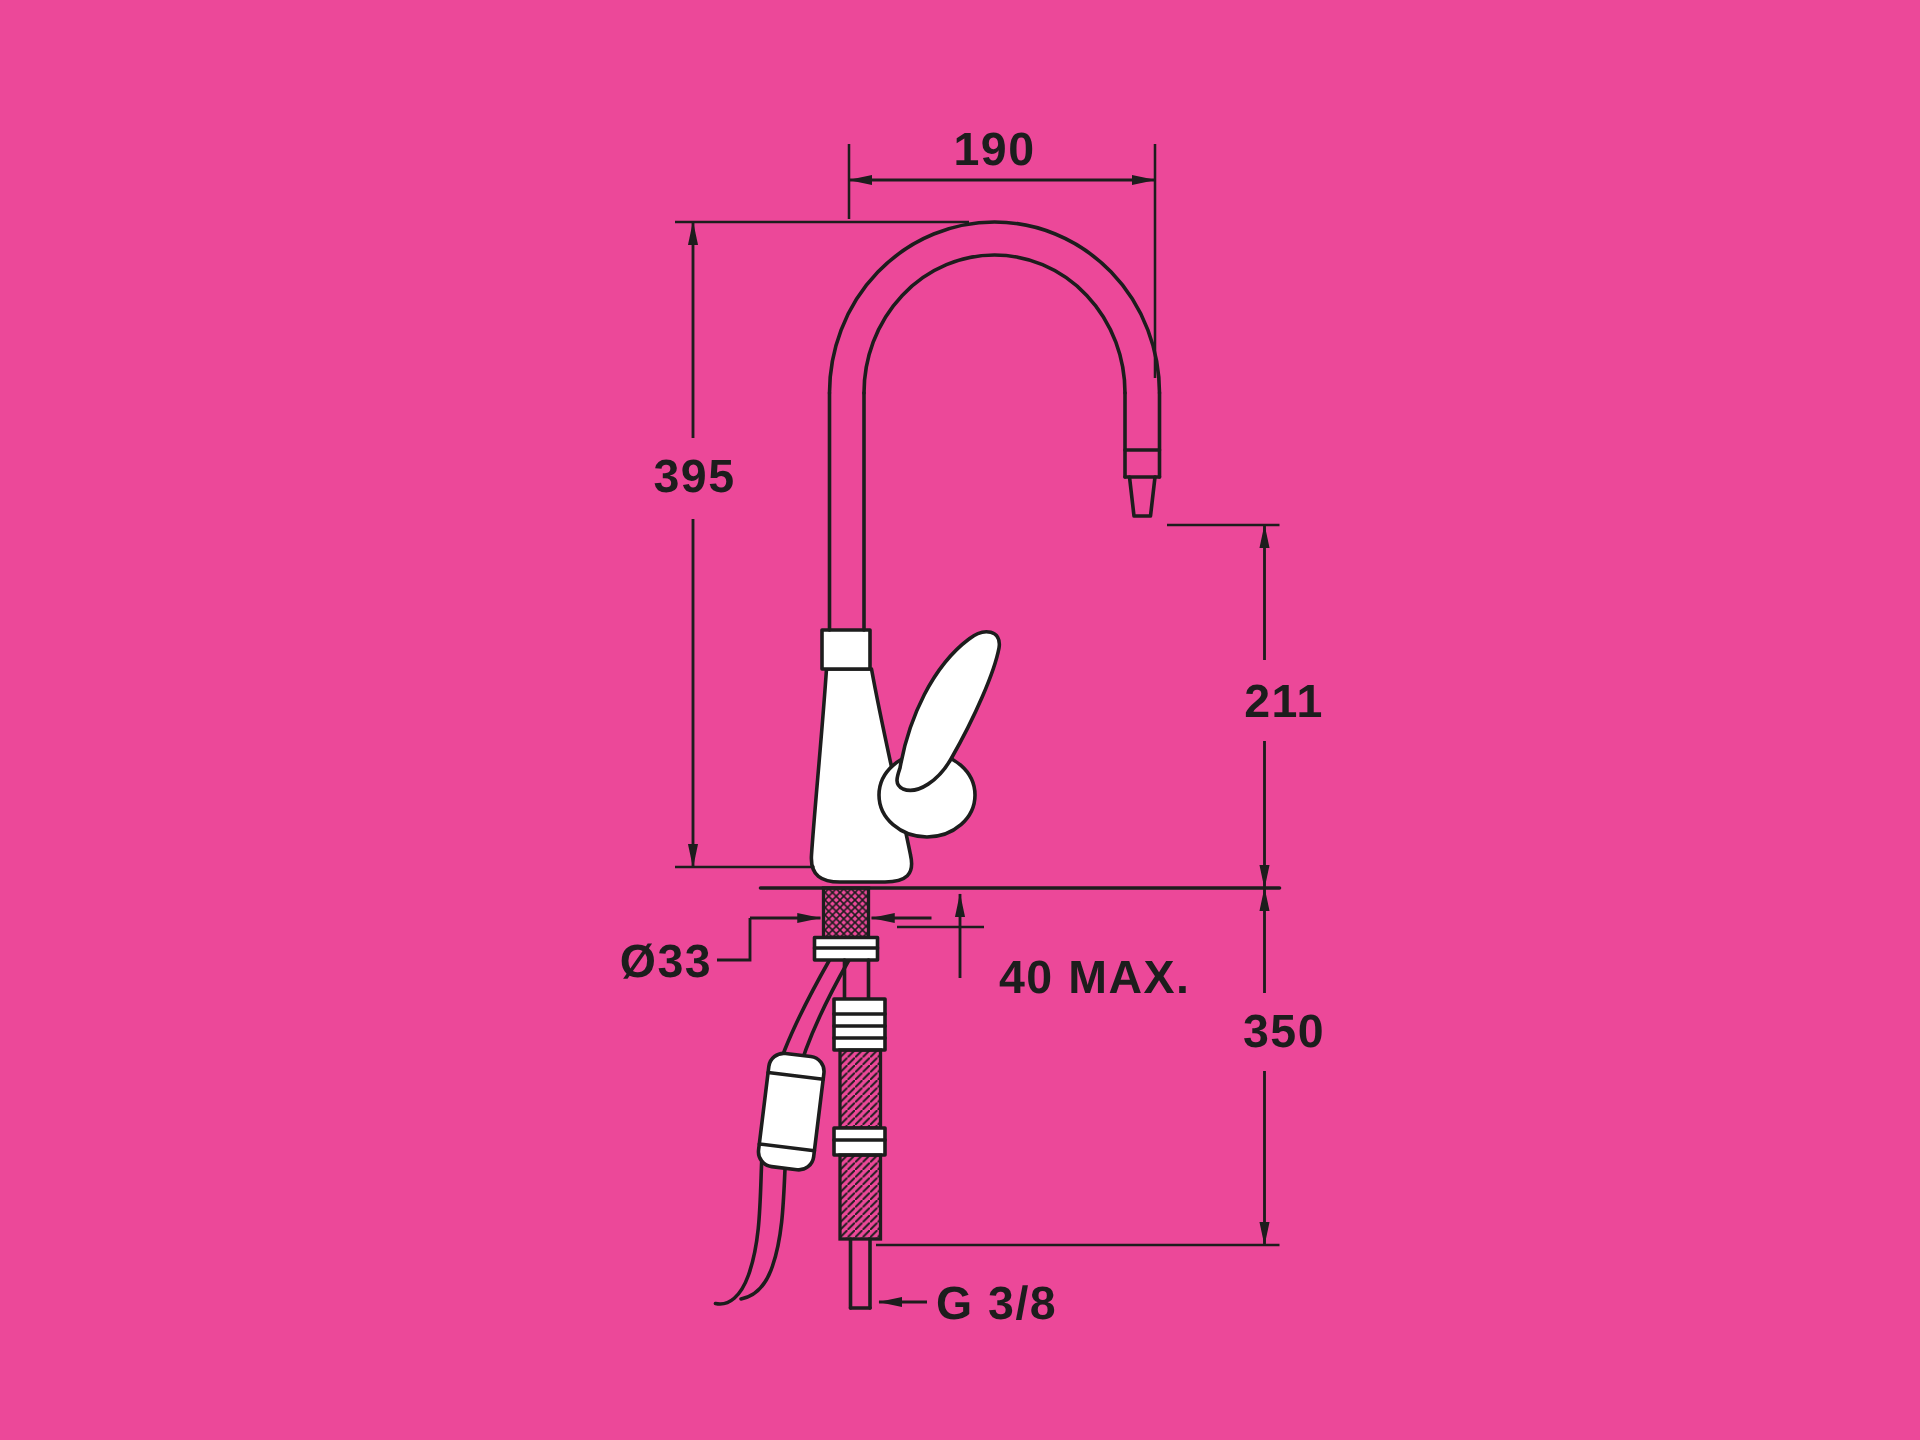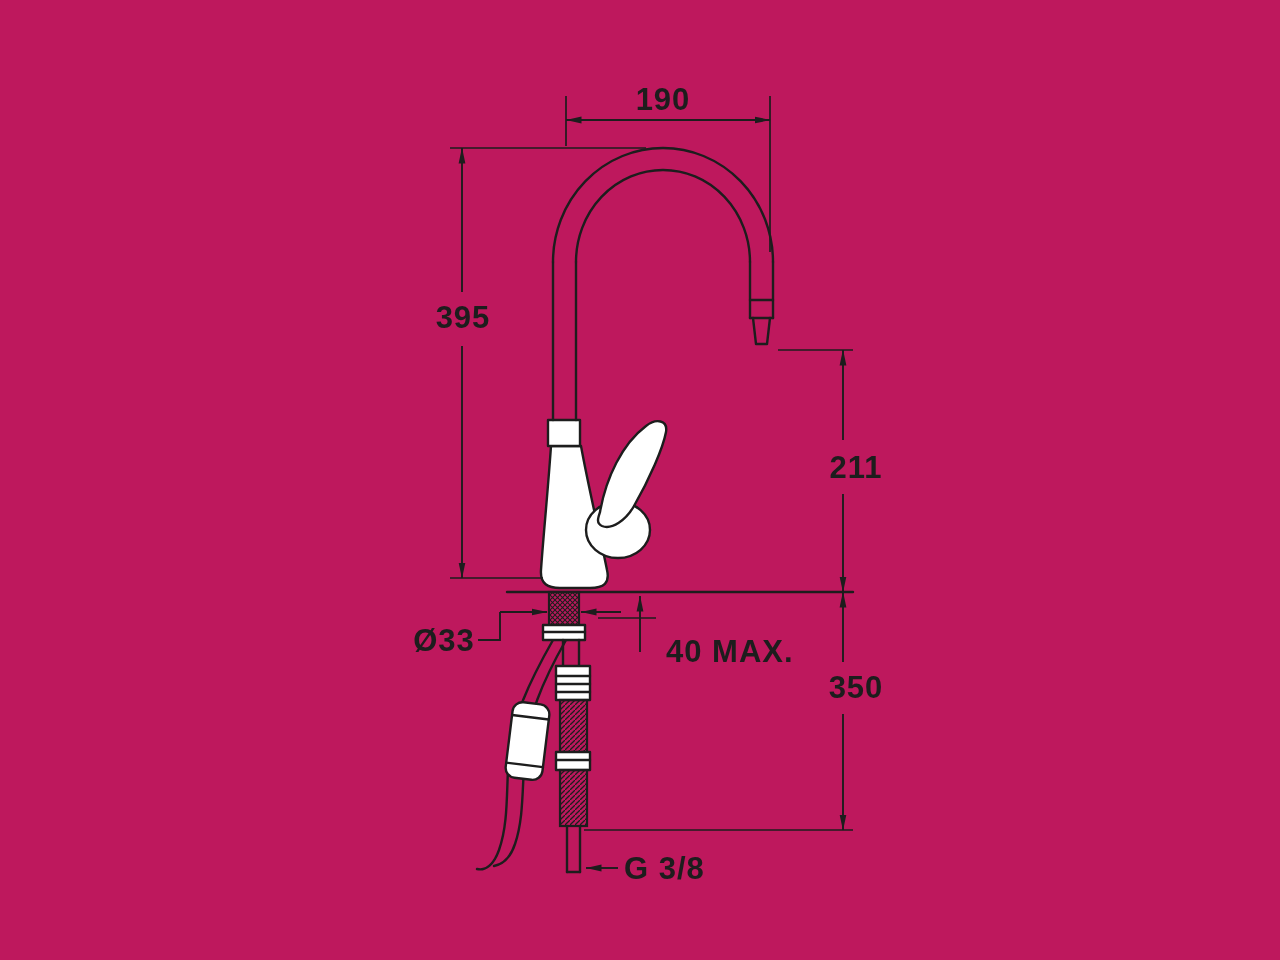--- a/index.html
+++ b/index.html
@@ -1,16 +1,16 @@
 <!DOCTYPE html>
 <html><head>
 <meta charset="utf-8">
 <style>
   html,body{margin:0;padding:0;background:#ffffff;}
-  .page{position:relative;width:1280px;height:960px;background:#be185d;overflow:hidden;
+  .page{position:relative;width:1280px;height:960px;background:#ec4899;overflow:hidden;
         font-family:"Liberation Sans", sans-serif;}
   svg{position:absolute;left:0;top:0;}
   .outline{stroke:#1d1d1d;stroke-width:2.4;fill:none;stroke-linecap:round;stroke-linejoin:round;}
   .outline-fill{stroke:#1d1d1d;stroke-width:2.4;fill:#ffffff;stroke-linejoin:round;}
   .dim{stroke:#1d1d1d;stroke-width:1.9;fill:none;}
   .ext{stroke:#1d1d1d;stroke-width:1.7;fill:none;}
   .dim-text{font-family:"Liberation Sans", sans-serif;font-weight:bold;font-size:31px;
             fill:#1d1d1d;letter-spacing:1px;}
 </style>
 </head>

